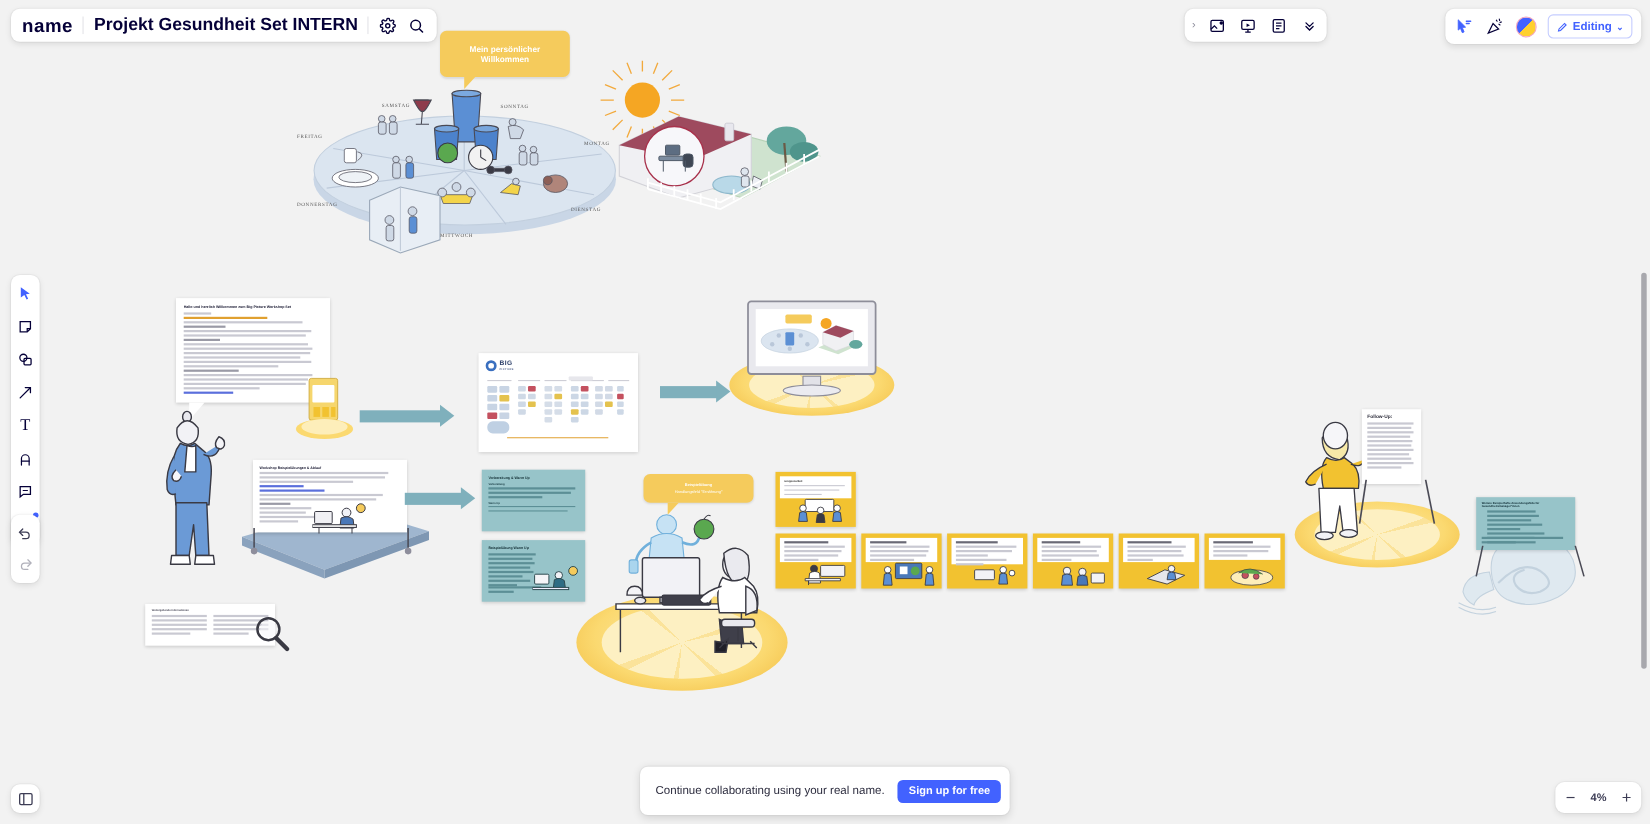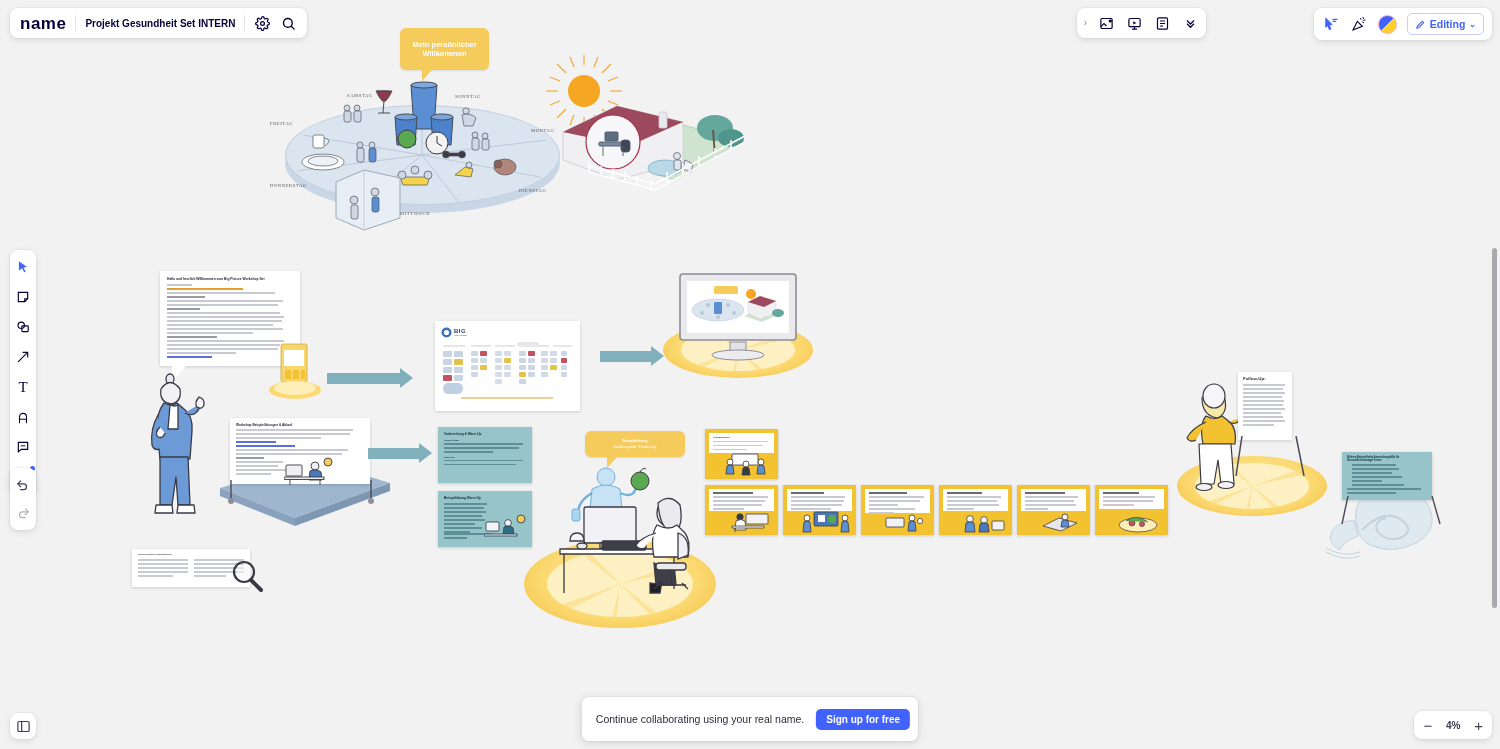--- a/index.html
+++ b/index.html
@@ -21,21 +21,21 @@
     box-shadow: 0 2px 6px rgba(0,0,0,.10), 0 0 0 1px rgba(0,0,0,.03);
     display: flex; align-items: center; padding: 0 10px; gap: 9px;
     z-index: 40;
   }
   .miro-logo {
     font-family: "Liberation Sans", sans-serif;
     font-size: 17px; font-weight: 700; letter-spacing: .5px;
     color: #050038; line-height: 1;
   }
   .hdr-div { width: 1px; height: 16px; background: #e3e3e8; }
-  .board-title { font-size: 10px; font-weight: 700; color: #050038; white-space: nowrap; }
+  .board-title { font-size: 16px; font-weight: 700; color: #050038; white-space: nowrap; }
   .hdr-icon { width: 17px; height: 17px; display: flex; align-items: center; justify-content: center; cursor: pointer; }
   .hdr-icon svg { display: block; }
 
   
   .tr-group {
     position: absolute; top: 8px; height: 30px;
     background: #fff; border-radius: 8px;
     box-shadow: 0 2px 6px rgba(0,0,0,.10), 0 0 0 1px rgba(0,0,0,.03);
     display: flex; align-items: center; z-index: 40;
   }
@@ -151,21 +151,21 @@
 </style>
 </head>
 <body>
 
 <div id="app">
 
   <div id="canvas">
 
     <div class="obj" style="left:255px; top:25px; width:510px; height:225px;">
 
-      <div class="callout" style="position:absolute; left:145px; top:3px; width:89px; height:42px; font-size:7.5px;">
+      <div class="callout" style="position:absolute; left:145px; top:3px; width:118px; height:42px; font-size:7.5px;">
         <span class="c1">Mein persönlicher</span>
         <span class="c1">Willkommen</span>
       </div>
 
       <div style="position:absolute; left:30px; top:80px; width:275px; height:110px;">
         <div style="position:absolute; left:0; top:8px; width:275px; height:100px; border-radius:50%; background:#c9d6e6;"></div>
         <div style="position:absolute; left:0; top:0; width:275px; height:100px; border-radius:50%; background:#dbe5f0; border:1px solid #c2cfde;"></div>
 
         <svg width="275" height="100" style="position:absolute;left:0;top:0;" viewBox="0 0 275 100">
           <g stroke="#bcc9da" stroke-width="1" fill="none">

